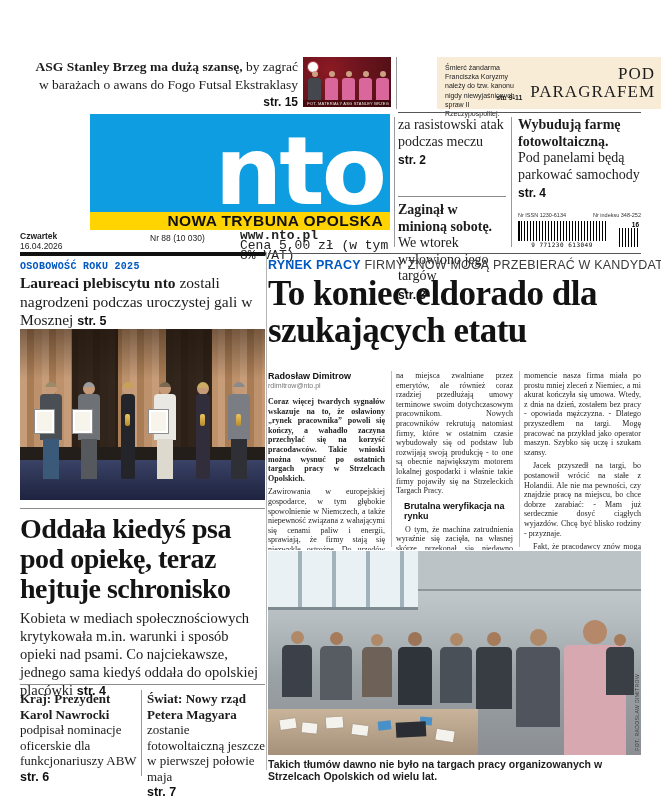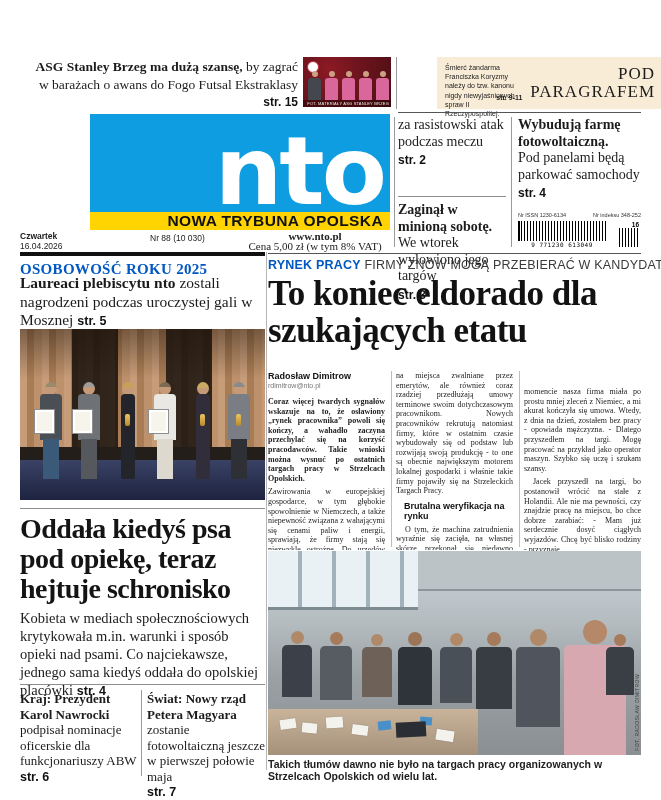--- a/index.html
+++ b/index.html
@@ -29,42 +29,42 @@
 
   
   .hr{background:#555;height:1px;}
   .blue-box{left:90px;top:114px;width:300px;height:98px;background:var(--nto-blue);overflow:visible;}
   .nto-logo{position:absolute;right:6px;bottom:-7px;font-family:"DejaVu Sans",sans-serif;font-weight:bold;font-size:95px;line-height:95px;color:#ffffff;letter-spacing:-3px;}
   .yellow-band{left:90px;top:212px;width:300px;height:18px;background:var(--nto-yellow);}
   .tagline{position:absolute;right:7px;top:0;font-family:"Liberation Sans",sans-serif;font-weight:bold;font-size:15.5px;line-height:18px;color:#111;letter-spacing:.4px;}
   .daydate{left:20px;top:231px;font-family:"Liberation Sans",sans-serif;font-size:8.5px;line-height:10px;color:#222;}
   .daydate b{font-weight:bold;}
   .issue{left:150px;top:233px;font-family:"Liberation Sans",sans-serif;font-size:8.5px;color:#222;}
-  .siteprice{left:240px;top:231px;width:150px;text-align:center;font-family:Liberation Serif, serif;font-size:11px;line-height:10px;color:#222;}
+  .siteprice{left:240px;top:231px;width:150px;text-align:left;font-family:Liberation Mono, monospace;font-size:13px;line-height:10px;color:#222;}
   .siteprice b{font-weight:bold;}
 
   
   .rail-t{font-size:14px;line-height:16.5px;color:#1c1c1c;}
   .rail-t .blk{display:block;font-weight:bold;}
   .rail-t .rst{display:block;font-weight:normal;}
   .rail-t .inb{font-weight:bold;}
   .rail-ref{display:block;margin-top:2px;font-family:"Liberation Sans",sans-serif;font-weight:bold;font-size:12px;color:#111;}
   .issn-row{display:flex;justify-content:space-between;font-family:"Liberation Sans",sans-serif;font-size:5.5px;color:#333;}
   .barcode{position:relative;height:28px;}
   .bars{position:absolute;left:0;top:0;width:88px;height:26px;background:repeating-linear-gradient(90deg,#000 0 1.5px,#fff 1.5px 3px,#000 3px 3.7px,#fff 3.7px 6px);}
   .bars-digits{position:absolute;left:0;top:20px;width:88px;background:#fff;font-family:"DejaVu Sans Mono",monospace;font-size:6px;line-height:7px;text-align:center;letter-spacing:.5px;color:#000;}
   .bars-small{position:absolute;right:2px;top:7px;width:20px;height:19px;background:repeating-linear-gradient(90deg,#000 0 1.5px,#fff 1.5px 3.5px,#000 3.5px 4.5px,#fff 4.5px 6px);}
   .bars-sup{position:absolute;right:2px;top:0;font-family:"Liberation Sans",sans-serif;font-weight:bold;font-size:6.5px;color:#000;}
 
   
   .black-bar{left:20px;top:252px;width:245px;height:4px;background:#101010;}
   .thin{background:#8d8d8d;height:1px;}
 
   
-  .l-kicker{left:20px;top:261px;font-family:Liberation Serif, serif;font-weight:bold;font-size:15px;letter-spacing:.3px;color:var(--kicker-blue);}
+  .l-kicker{left:20px;top:261px;font-family:Liberation Mono, monospace;font-weight:bold;font-size:10px;letter-spacing:.3px;color:var(--kicker-blue);}
   .l-teaser{left:20px;top:274px;width:246px;font-size:15.5px;line-height:18.5px;color:#1b1b1b;}
   .l-teaser b{font-weight:bold;}
   .ref13{font-family:"Liberation Sans",sans-serif;font-weight:bold;font-size:12.5px;color:#111;}
   .gala-photo{left:20px;top:329px;width:245px;height:171px;background:#241e1b;overflow:hidden;}
   .curtain{position:absolute;left:0;top:0;right:0;height:118px;background:repeating-linear-gradient(90deg,#c79d79 0 7px,#a87c55 7px 14px,#bd916b 14px 22px);}
   .curtain-dark{position:absolute;top:0;height:118px;background:rgba(18,12,8,.82);}
   .curtain-shade{position:absolute;left:0;right:0;top:0;height:50px;background:linear-gradient(180deg,rgba(30,18,10,.45),rgba(30,18,10,0));}
   .stage{position:absolute;left:0;right:0;bottom:0;height:40px;background:linear-gradient(180deg,#3a4266,#2a3150 55%,#1d2340);}
   .fig{position:absolute;bottom:16px;width:26px;height:102px;}
   .f-head{position:absolute;top:0;left:50%;margin-left:-6px;width:12px;height:13px;border-radius:50%;}
@@ -279,21 +279,21 @@
 
 </div>
 <div class="abs cdiv" style="left:391px;top:371px;height:176px;"></div>
 <div class="abs a-col" style="left:396px;">
   <p>na miejsca zwalniane przez emerytów, ale również coraz rzadziej przedłużają umowy terminowe swoim dotychczasowym pracownikom. Nowych pracowników rekrutują natomiast firmy, które w ostatnim czasie wybudowały się od podstaw lub rozwijają swoją produkcję - to one są obecnie największym motorem lokalnej gospodarki i właśnie takie firmy pojawiły się na Strzeleckich Targach Pracy.</p>
   <div class="subhead">Brutalna weryfikacja na rynku</div>
   <p class="ind">O tym, że machina zatrudnienia wyraźnie się zacięła, na własnej skórze przekonał się niedawno Oleksandr, który kilka lat temu przyjechał do Polski z ukraińskiego Żytomierza.</p>
 
 </div>
 <div class="abs cdiv" style="left:519px;top:371px;height:176px;"></div>
-<div class="abs a-col" style="left:524px;margin-top:16px;">
+<div class="abs a-col" style="left:524px;">
   <p>momencie nasza firma miała po prostu mniej zleceń z Niemiec, a mi akurat kończyła się umowa. Wtedy, z dnia na dzień, zostałem bez pracy - opowiada mężczyzna. - Dlatego przyszedłem na targi. Mogę pracować na przykład jako operator maszyn. Szybko się uczę i szukam szansy.</p>
   <p class="ind">Jacek przyszedł na targi, bo postanowił wrócić na stałe z Holandii. Ale nie ma pewności, czy znajdzie pracę na miejscu, bo chce dobrze zarabiać: - Mam już serdecznie dosyć ciągłych wyjazdów. Chcę być blisko rodziny - przyznaje.</p>
   <p class="ind nog">Fakt, że pracodawcy znów mogą przebierać w ofertach, był doskonale widoczny podczas targów. Po pierwsze zanotowały one frekwencję nie notowaną od wielu lat. Po drugie, na najpopualmiejsze stanowiska pracy wpłynęło po kilkanaście CV.</p>
 
 </div>
 
 <div class="abs fair-photo">
   <div class="fw"></div>
   <div class="ceil"></div>
 

